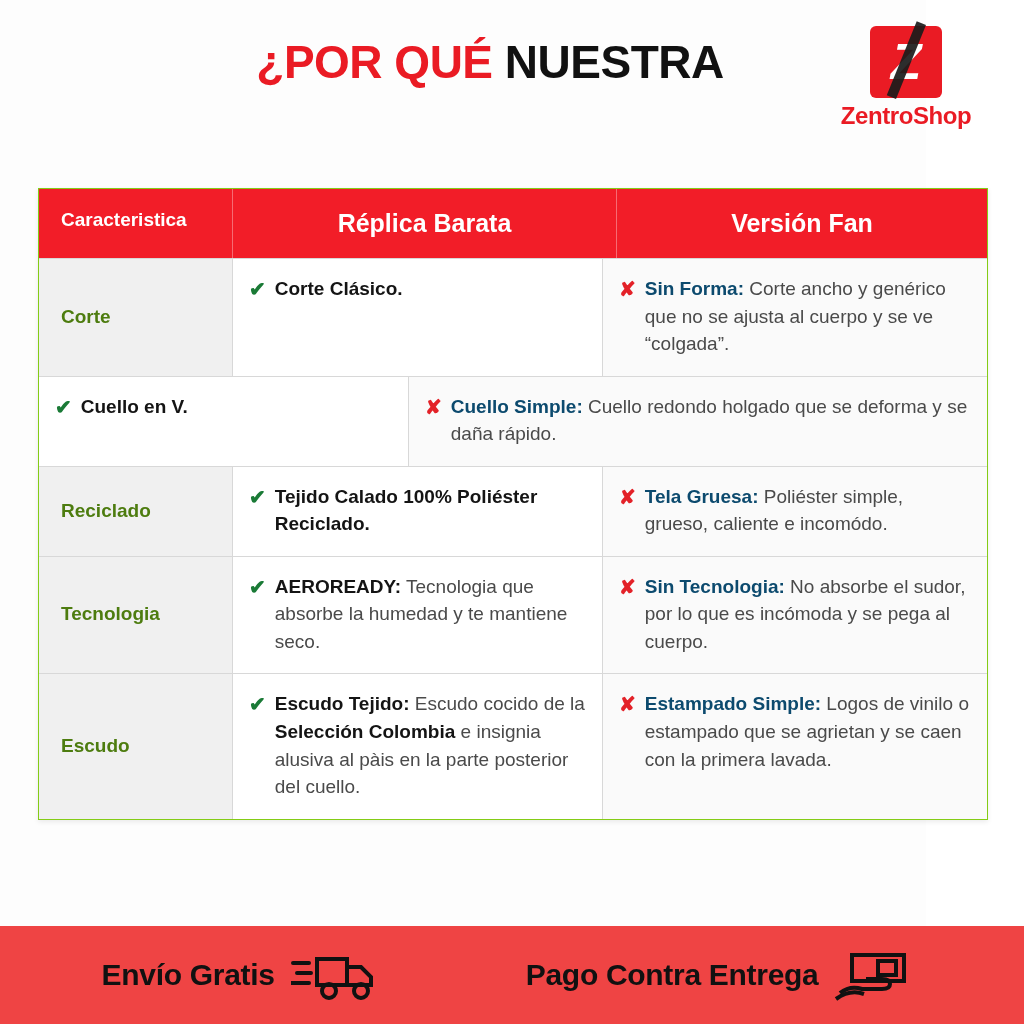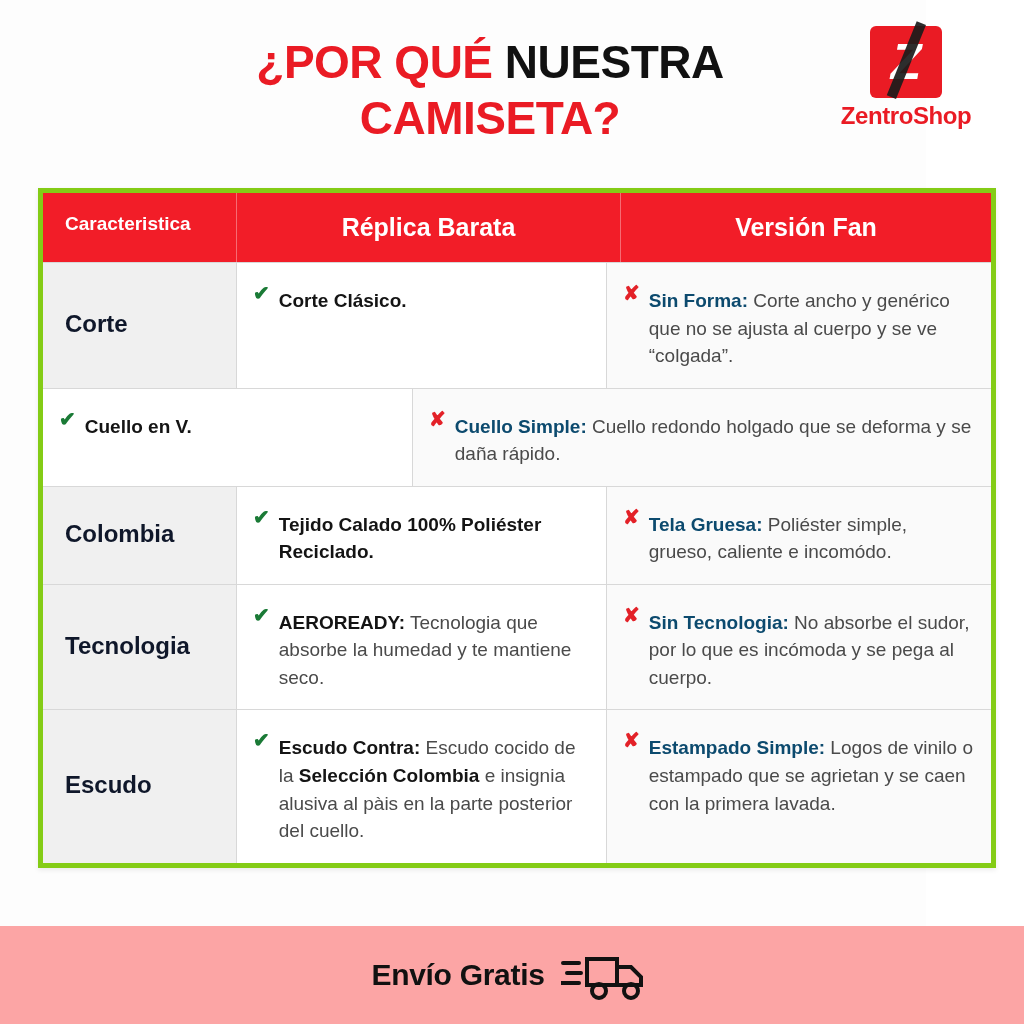--- a/index.html
+++ b/index.html
@@ -84,21 +84,21 @@
     color: #ea1b24;
     letter-spacing: -0.4px;
   }
 
   
   .table-wrap {
     position: absolute;
     left: 38px;
     top: 188px;
     width: 948px;
-    border: 5px solid #84cc16;
+    border: 1px solid #84cc16;
     box-shadow: 0 2px 5px rgba(0,0,0,.08);
     background: #ffffff;
   }
   .row {
     display: flex;
     border-bottom: 1px solid #d8d8d8;
   }
   .row:last-child { border-bottom: none; }
 
   .col-feature { width: 194px; flex: 0 0 194px; }
@@ -128,22 +128,22 @@
     border-right: 1px solid #d8d8d8;
     font-size: 19px;
     line-height: 1.45;
     color: #3a3a3a;
   }
   .cell:last-child { border-right: none; }
 
   .cell.feature {
     background: #f0f0f0;
     font-weight: bold;
-    font-size: 24px;
-    color: #0f172a;
+    font-size: 19px;
+    color: #4d7c0f;
     display: flex;
     align-items: center;
     padding-left: 22px;
   }
   .cell.fan { background: #ffffff; }
   .cell.replica { background: #fafafa; }
 
   .item {
     display: flex;
     align-items: flex-start;
@@ -151,31 +151,31 @@
   }
   .mark {
     font-size: 20px;
     font-weight: bold;
     line-height: 1.4;
     flex: 0 0 auto;
   }
   .mark.ok { color: #1a7a36; }
   .mark.no { color: #e32128; }
   .txt b { color: #0c4a6e; }
-  .txt { color: #4a4a4a; margin-top: 8px; }
+  .txt { color: #4a4a4a; }
   .fan .txt b { color: #141414; }
 
   
   .footer {
     position: absolute;
     left: 0;
     bottom: 0;
     width: 1024px;
     height: 98px;
-    background: #fca5a5;
+    background: #ef4444;
     display: flex;
     align-items: center;
     justify-content: space-around;
     padding: 0 30px;
     box-sizing: border-box;
   }
   .promo {
     display: flex;
     align-items: center;
     gap: 16px;
@@ -189,21 +189,20 @@
   .promo svg { display: block; }
 </style>
 </head>
 <body>
 
 <div class="page">
 
   <div class="header">
     <div class="headline">
       <span class="red">¿POR QUÉ </span><span>NUESTRA</span><br>
-      <span class="red">CAMISETA?</span>
     </div>
 
     <div class="brand">
       <div class="brand-mark">
         <div class="z">Z</div>
         <div class="slash"></div>
       </div>
       <div class="brand-name">ZentroShop</div>
     </div>
   </div>
@@ -241,21 +240,21 @@
       </div>
       <div class="cell replica col-replica">
         <div class="item">
           <span class="mark no">✘</span>
           <span class="txt"><b>Cuello Simple:</b><span> Cuello redondo holgado que se deforma y se daña rápido.</span></span>
         </div>
       </div>
     </div>
 
     <div class="row">
-      <div class="cell feature col-feature">Colombia</div>
+      <div class="cell feature col-feature">Reciclado</div>
       <div class="cell fan col-fan">
         <div class="item">
           <span class="mark ok">✔</span>
           <span class="txt"><b>Tejido Calado 100% Poliéster Reciclado.</b><span></span></span>
         </div>
       </div>
       <div class="cell replica col-replica">
         <div class="item">
           <span class="mark no">✘</span>
           <span class="txt"><b>Tela Gruesa:</b><span> Poliéster simple, grueso, caliente e incomódo.</span></span>
@@ -277,21 +276,21 @@
           <span class="txt"><b>Sin Tecnologia:</b><span> No absorbe el sudor, por lo que es incómoda y se pega al cuerpo.</span></span>
         </div>
       </div>
     </div>
 
     <div class="row">
       <div class="cell feature col-feature">Escudo</div>
       <div class="cell fan col-fan">
         <div class="item">
           <span class="mark ok">✔</span>
-          <span class="txt"><b>Escudo Contra:</b><span> Escudo cocido de la <b>Selección Colombia</b> e insignia alusiva al pàis en la parte posterior del cuello.</span></span>
+          <span class="txt"><b>Escudo Tejido:</b><span> Escudo cocido de la <b>Selección Colombia</b> e insignia alusiva al pàis en la parte posterior del cuello.</span></span>
         </div>
       </div>
       <div class="cell replica col-replica">
         <div class="item">
           <span class="mark no">✘</span>
           <span class="txt"><b>Estampado Simple:</b><span> Logos de vinilo o estampado que se agrietan y se caen con la primera lavada.</span></span>
         </div>
       </div>
     </div>
 
@@ -306,15 +305,28 @@
             <path d="M26 12 h30 v26 h-30 z"></path>
             <path d="M56 20 h14 l10 10 v8 h-24 z"></path>
             <circle cx="38" cy="44" r="7"></circle>
             <circle cx="70" cy="44" r="7"></circle>
             <path d="M2 16 h16 M6 26 h14 M0 36 h18" stroke-linecap="round"></path>
           </g>
         </svg>
       </span>
     </div>
 
+    <div class="promo">
+      <div class="promo-label">Pago Contra Entrega</div>
+      <span>
+        <svg width="88" height="60" viewBox="0 0 88 60">
+          <g fill="none" stroke="#111" stroke-width="4">
+            <path d="M18 10 h52 v26 h-52 z"></path>
+            <path d="M44 16 h18 v14 h-18 z"></path>
+            <path d="M6 48 q10 -8 22 -4 h20 q8 0 8 -5 t-8 -5 h-16"></path>
+            <path d="M2 54 q14 -10 28 -5"></path>
+          </g>
+        </svg>
+      </span>
+    </div>
   </div>
 
 </div>
 
 </body></html>

